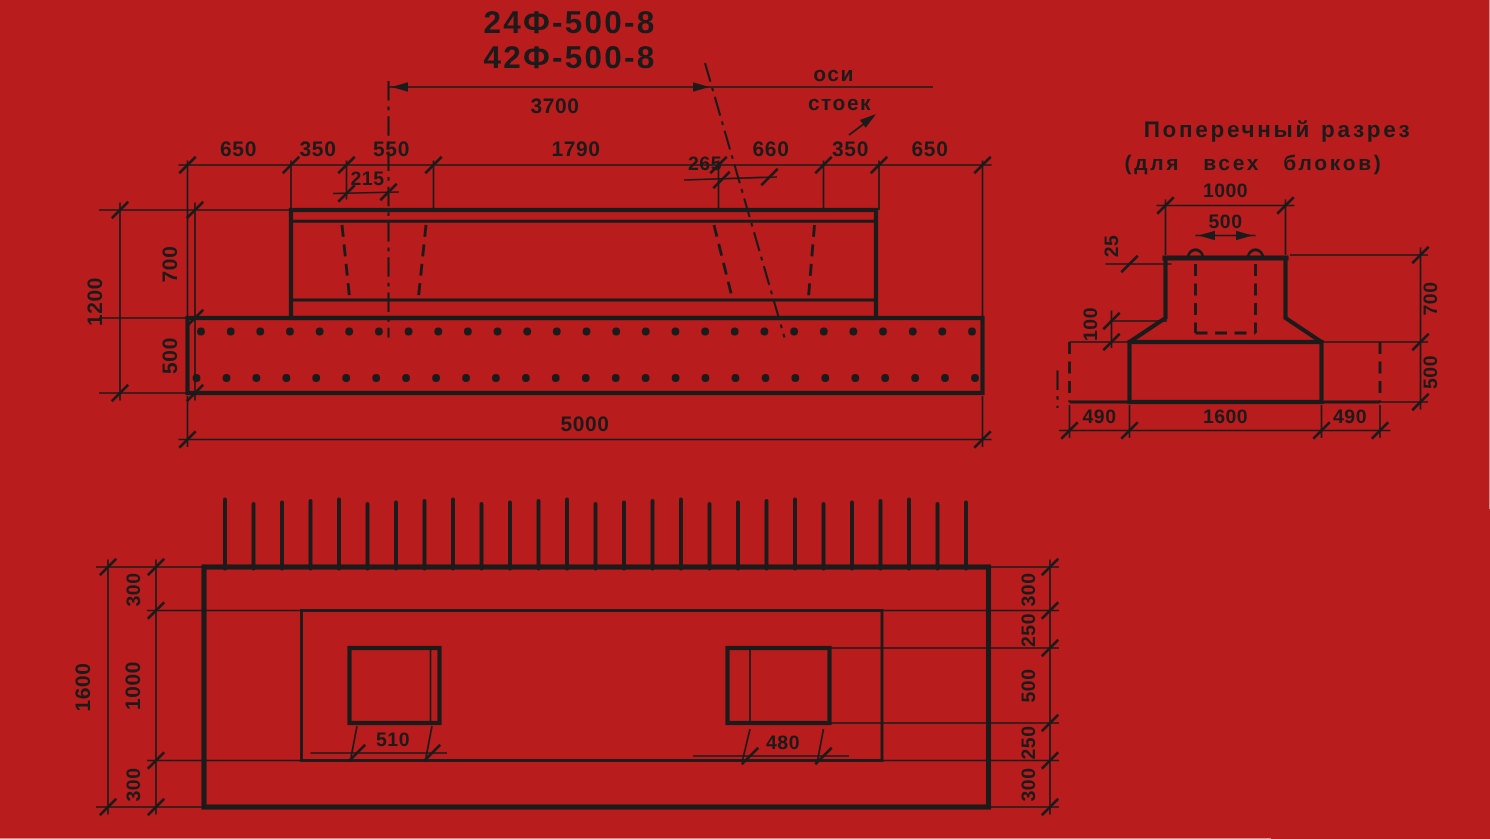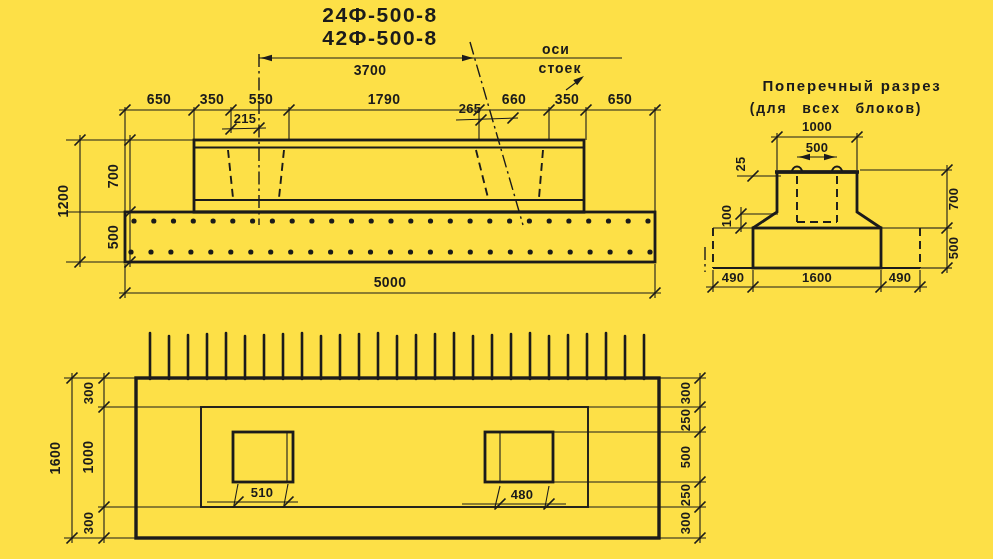--- a/index.html
+++ b/index.html
@@ -1,16 +1,16 @@
 <!DOCTYPE html>
 <html><head>
 <meta charset="utf-8">
 <style>
   html,body{margin:0;padding:0;background:#e8e8e8;}
-  #stage{position:relative;width:993px;height:559px;background:#fde047;overflow:hidden;
+  #stage{position:relative;width:993px;height:559px;background:#b91c1c;overflow:hidden;
          font-family:"Liberation Sans",sans-serif;}
   svg{display:block}
   .thin{stroke:#1b1b1b;stroke-width:1.1;fill:none}
   .med{stroke:#1b1b1b;stroke-width:1.9;fill:none}
   .thick{stroke:#1b1b1b;stroke-width:2.8;fill:none}
   .xthick{stroke:#1b1b1b;stroke-width:3.4;fill:none}
   .dash{stroke:#1b1b1b;stroke-width:1.9;fill:none;stroke-dasharray:8 5}
   .dashdot{stroke:#1b1b1b;stroke-width:1.4;fill:none;stroke-dasharray:13 4 2.5 4}
   .tickstroke{stroke:#1b1b1b;stroke-width:1.7;fill:none}
   .arrow{fill:#1b1b1b;stroke:none}

